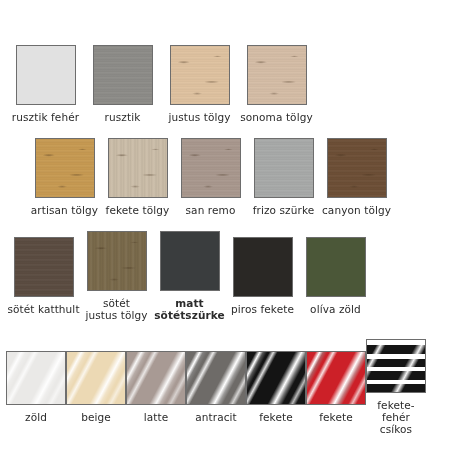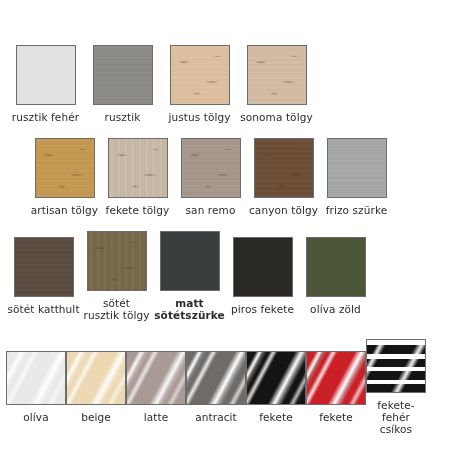--- a/index.html
+++ b/index.html
@@ -155,38 +155,38 @@
     </div>
     <div class="cell cell-wood">
       <div class="swatch sw-wood grain-v grain-knot" style="background-color: rgb(203, 189, 168); border-color: rgb(109, 109, 109);"></div>
       <div class="label" style="color: rgb(43, 43, 43);">fekete tölgy</div>
     </div>
     <div class="cell cell-wood">
       <div class="swatch sw-wood grain-h grain-knot" style="background-color: rgb(169, 152, 142); border-color: rgb(109, 109, 109);"></div>
       <div class="label" style="color: rgb(43, 43, 43);">san remo</div>
     </div>
     <div class="cell cell-wood">
+      <div class="swatch sw-wood grain-h" style="background-color: rgb(168, 170, 169); border-color: rgb(109, 109, 109);"></div>
+      <div class="label" style="color: rgb(43, 43, 43);">frizo szürke</div>
+    </div>
+    <div class="cell cell-wood">
       <div class="swatch sw-wood grain-h grain-knot" style="background-color: rgb(109, 79, 54); border-color: rgb(109, 109, 109);"></div>
       <div class="label" style="color: rgb(43, 43, 43);">canyon tölgy</div>
     </div>
-    <div class="cell cell-wood">
-      <div class="swatch sw-wood grain-h" style="background-color: rgb(168, 170, 169); border-color: rgb(109, 109, 109);"></div>
-      <div class="label" style="color: rgb(43, 43, 43);">frizo szürke</div>
-    </div>
   </div>
 
   <div class="row row-wood row3">
     <div class="cell cell-wood">
       <div class="swatch sw-wood grain-h" style="background-color: rgb(91, 76, 65); border-color: rgb(109, 109, 109);"></div>
       <div class="label" style="color: rgb(43, 43, 43);">sötét katthult</div>
     </div>
     <div class="cell cell-wood">
       <div class="swatch sw-wood grain-v grain-knot" style="background-color: rgb(122, 106, 75); border-color: rgb(109, 109, 109);"></div>
       <div class="label" style="color: rgb(43, 43, 43);">sötét
-rusztik tölgy</div>
+justus tölgy</div>
     </div>
     <div class="cell cell-wood">
       <div class="swatch sw-wood flat" style="background-color: rgb(58, 61, 62); border-color: rgb(109, 109, 109);"></div>
       <div class="label" style="color: rgb(43, 43, 43); font-weight: bold;">matt
 sötétszürke</div>
     </div>
     <div class="cell cell-wood">
       <div class="swatch sw-wood flat" style="background-color: rgb(42, 40, 37); border-color: rgb(109, 109, 109);"></div>
       <div class="label" style="color: rgb(43, 43, 43);">piros fekete</div>
     </div>
@@ -194,21 +194,21 @@
       <div class="swatch sw-wood flat" style="background-color: rgb(75, 87, 56); border-color: rgb(109, 109, 109);"></div>
       <div class="label" style="color: rgb(43, 43, 43);">olíva zöld</div>
     </div>
   </div>
 
   <div class="row row-gloss row4">
     <div class="cell cell-gloss">
       <div class="swatch sw-gloss" style="background-color: rgb(234, 233, 231); border-color: rgb(109, 109, 109);">
         <div class="gloss-shine"></div>
       </div>
-      <div class="label" style="color: rgb(43, 43, 43);">olíva</div>
+      <div class="label" style="color: rgb(43, 43, 43);">zöld</div>
     </div>
     <div class="cell cell-gloss">
       <div class="swatch sw-gloss" style="background-color: rgb(236, 217, 180); border-color: rgb(109, 109, 109);">
         <div class="gloss-shine"></div>
       </div>
       <div class="label" style="color: rgb(43, 43, 43);">beige</div>
     </div>
     <div class="cell cell-gloss">
       <div class="swatch sw-gloss" style="background-color: rgb(168, 154, 148); border-color: rgb(109, 109, 109);">
         <div class="gloss-shine"></div>

